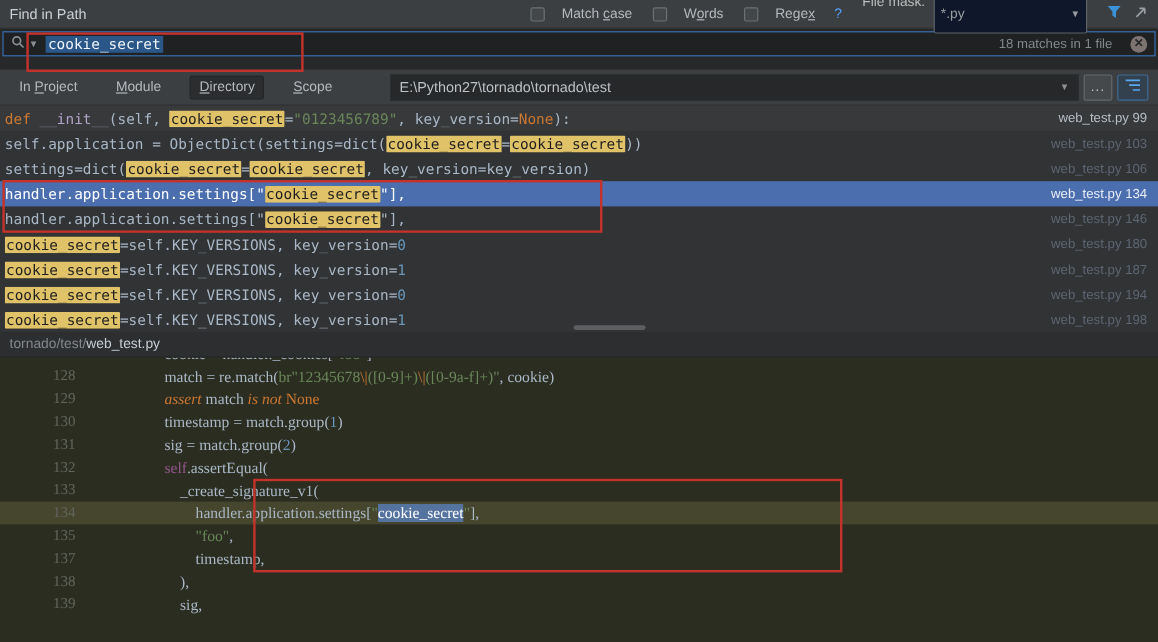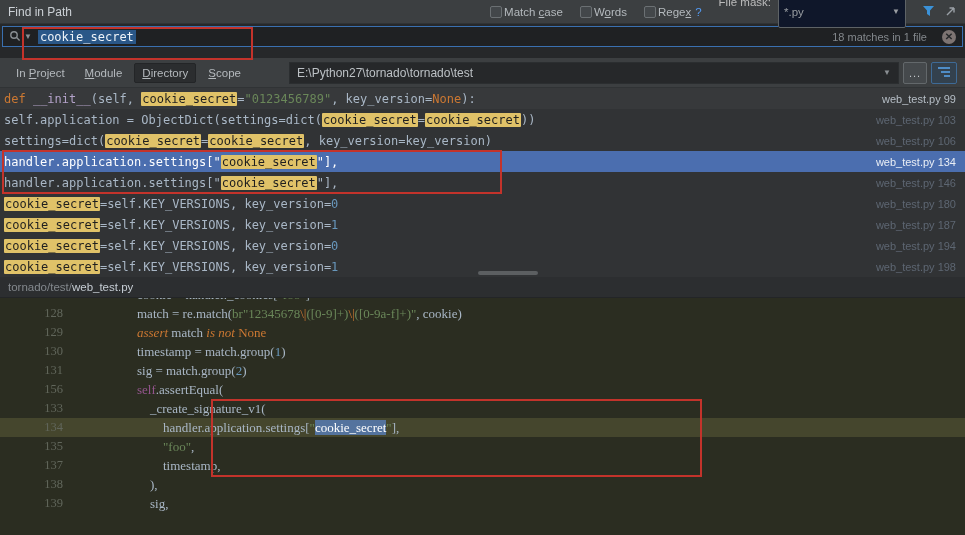--- a/index.html
+++ b/index.html
@@ -5,21 +5,21 @@
   *{margin:0;padding:0;box-sizing:border-box}
   html,body{width:965px;height:535px;overflow:hidden;background:#2b2b2b;
     font-family:"Liberation Sans",sans-serif;-webkit-font-smoothing:antialiased}
   .app{position:relative;width:965px;height:535px;color:#bbb;overflow:hidden}
 
   
   .titlebar{height:24px;background:#3c3f41;display:flex;align-items:center;
     padding:0 8px;border-bottom:1px solid #303335}
   .title{font-weight:normal;font-size:12px;color:#ccd1d6;white-space:nowrap}
   .opts{margin-left:auto;display:flex;gap:17px;align-items:center}
-  .chk{display:flex;gap:2px;align-items:center;font-size:11.5px;color:#b4b9bd;cursor:default;white-space:nowrap}
+  .chk{display:flex;gap:14px;align-items:center;font-size:11.5px;color:#b4b9bd;cursor:default;white-space:nowrap}
   .chk .box{width:12px;height:12px;background:#43474a;border:1px solid #6b7073;border-radius:2px;flex:none}
   .help{color:#549df8;margin-left:2px}
   .filemask{display:flex;align-items:flex-start;gap:7px;font-size:11.5px;margin-left:17px;white-space:nowrap}
   .combo{width:128px;height:32px;border:1px solid #5e6366;border-radius:2px;display:flex;
     align-items:center;padding:14px 5px;color:#989da1;font-size:11.5px;background:#0f172a}
   .combo .chev{margin-left:auto;color:#9a9ea2;font-size:8px}
   .tb-icons{display:flex;align-items:center;gap:10px;margin-left:16px}
 
   
   .searchbar{height:34px;background:#26282a;padding:2px 2px 0 2px}
@@ -28,21 +28,21 @@
   .mag-caret{color:#8a8f93;font-size:8px;margin-right:3px}
   .query{font-family:"DejaVu Sans Mono",monospace;font-size:12px;color:#eef3f8;
     background:#2a5788;padding:0 2px;white-space:pre}
   .summary{margin-left:auto;font-size:11px;color:#83888c;white-space:nowrap}
   .clear{width:14px;height:14px;border-radius:50%;background:#7d7472;color:#26282a;
     font-size:10px;line-height:13px;text-align:center;margin-left:12px;font-weight:bold}
 
   
   .scopebar{height:30px;background:#3c3f41;display:flex;align-items:center;
     padding:0 8px;font-size:11.5px;border-bottom:1px solid #303335}
-  .tabs{display:flex;align-items:flex-end;gap:4px}
+  .tabs{display:flex;align-items:flex-end;gap:16px}
   .tab{padding:3px 7px;color:#b4b9bd;border:1px solid transparent;border-radius:2px;white-space:nowrap}
   .tab.sel{background:#2b2d2f;border-color:#232527}
   .tab u{text-underline-offset:1px}
   .path-combo{margin-left:40px;flex:1;height:22px;background:#26282a;border:1px solid #2b2e30;
     display:flex;align-items:center;padding:0 7px;color:#bcc1c5;font-size:12px;white-space:nowrap}
   .path-combo .chev{margin-left:auto;color:#8a8f93;font-size:8px}
   .browse{width:24px;height:22px;margin-left:4px;background:#45494c;border:1px solid #63686b;
     border-radius:2px;color:#c2c6ca;font-size:11px;display:flex;align-items:center;justify-content:center;letter-spacing:1px}
   .rec-btn{width:26px;height:22px;margin-left:4px;background:#33414e;border:1px solid #3e6a96;
     border-radius:2px;display:flex;align-items:center;justify-content:center}
@@ -221,21 +221,21 @@
 
   <div class="editor">
     <div class="clip">
         <div class="line"><span class="lnum"></span><span class="lcode"><span class="seg seg-plain">                cookie = handler._cookies[</span><span class="seg seg-str">"foo"</span><span class="seg seg-plain">]</span></span></div>
       </div>
     <div>
         <div class="line"><span class="lnum">128</span><span class="lcode"><span class="seg seg-plain">                match = re.match(</span><span class="seg seg-str">br"12345678</span><span class="seg seg-esc">\|</span><span class="seg seg-str">([0-9]+)</span><span class="seg seg-esc">\|</span><span class="seg seg-str">([0-9a-f]+)"</span><span class="seg seg-plain">, cookie)</span></span></div>
         <div class="line"><span class="lnum">129</span><span class="lcode"><span class="seg seg-plain">                </span><span class="seg seg-kwi">assert </span><span class="seg seg-plain">match </span><span class="seg seg-kwi">is not </span><span class="seg seg-kw">None</span></span></div>
         <div class="line"><span class="lnum">130</span><span class="lcode"><span class="seg seg-plain">                timestamp = match.group(</span><span class="seg seg-num">1</span><span class="seg seg-plain">)</span></span></div>
         <div class="line"><span class="lnum">131</span><span class="lcode"><span class="seg seg-plain">                sig = match.group(</span><span class="seg seg-num">2</span><span class="seg seg-plain">)</span></span></div>
-        <div class="line"><span class="lnum">156</span><span class="lcode"><span class="seg seg-plain">                </span><span class="seg seg-self">self</span><span class="seg seg-plain">.assertEqual(</span></span></div>
+        <div class="line"><span class="lnum">132</span><span class="lcode"><span class="seg seg-plain">                </span><span class="seg seg-self">self</span><span class="seg seg-plain">.assertEqual(</span></span></div>
         <div class="line"><span class="lnum">133</span><span class="lcode"><span class="seg seg-plain">                    _create_signature_v1(</span></span></div>
         <div class="line cur"><span class="lnum">134</span><span class="lcode"><span class="seg seg-plain">                        handler.application.settings[</span><span class="seg seg-str">"</span><span class="seg seg-sel">cookie_secret</span><span class="seg seg-str">"</span><span class="seg seg-plain">],</span></span></div>
         <div class="line"><span class="lnum">135</span><span class="lcode"><span class="seg seg-plain">                        </span><span class="seg seg-str">"foo"</span><span class="seg seg-plain">,</span></span></div>
         <div class="line"><span class="lnum">137</span><span class="lcode"><span class="seg seg-plain">                        timestamp,</span></span></div>
         <div class="line"><span class="lnum">138</span><span class="lcode"><span class="seg seg-plain">                    ),</span></span></div>
         <div class="line"><span class="lnum">139</span><span class="lcode"><span class="seg seg-plain">                    sig,</span></span></div>
       </div>
   </div>
 
   <div class="redbox" id="rb1"></div>

